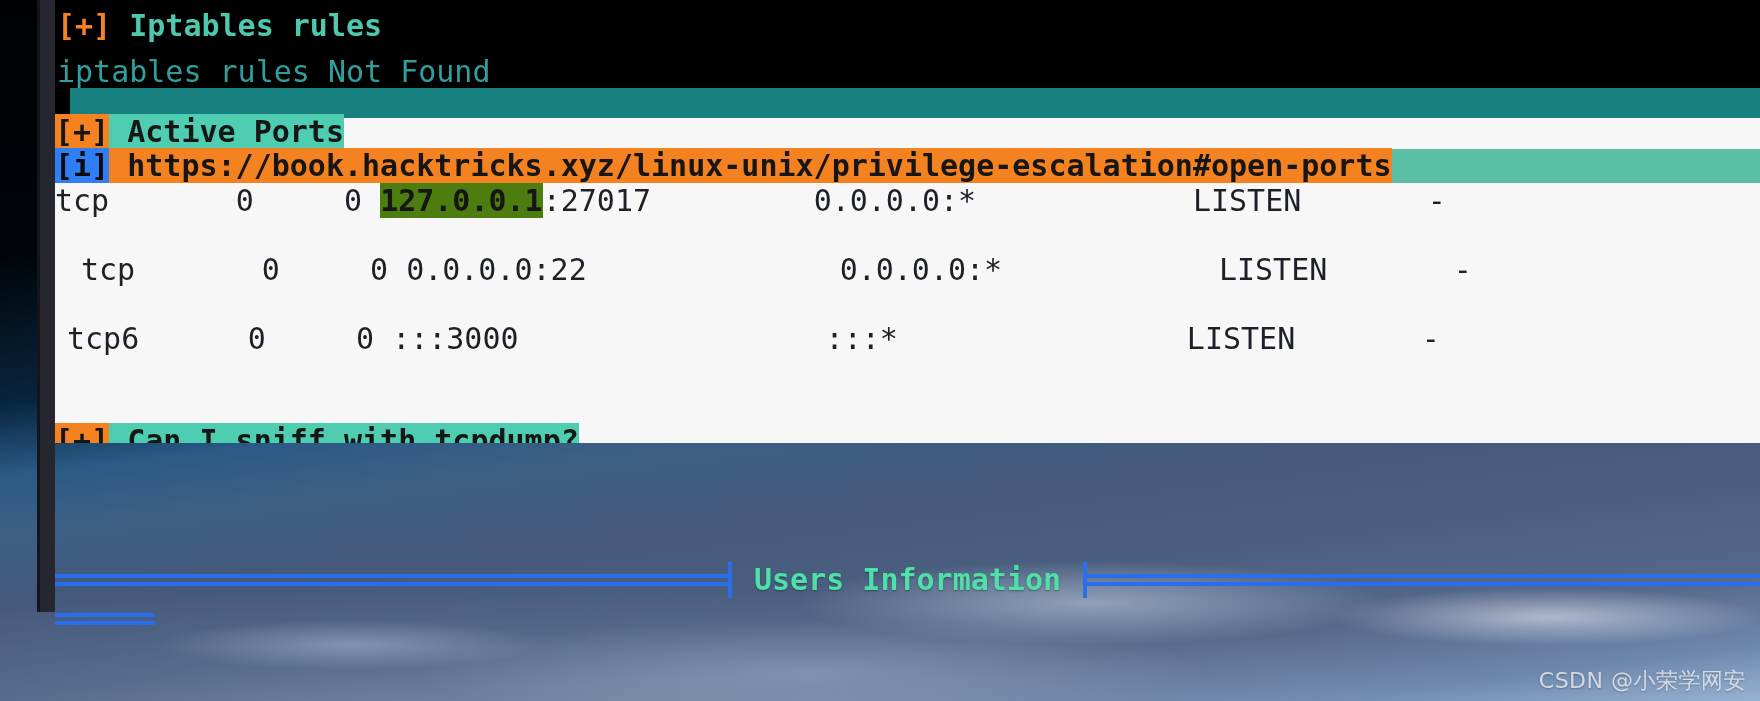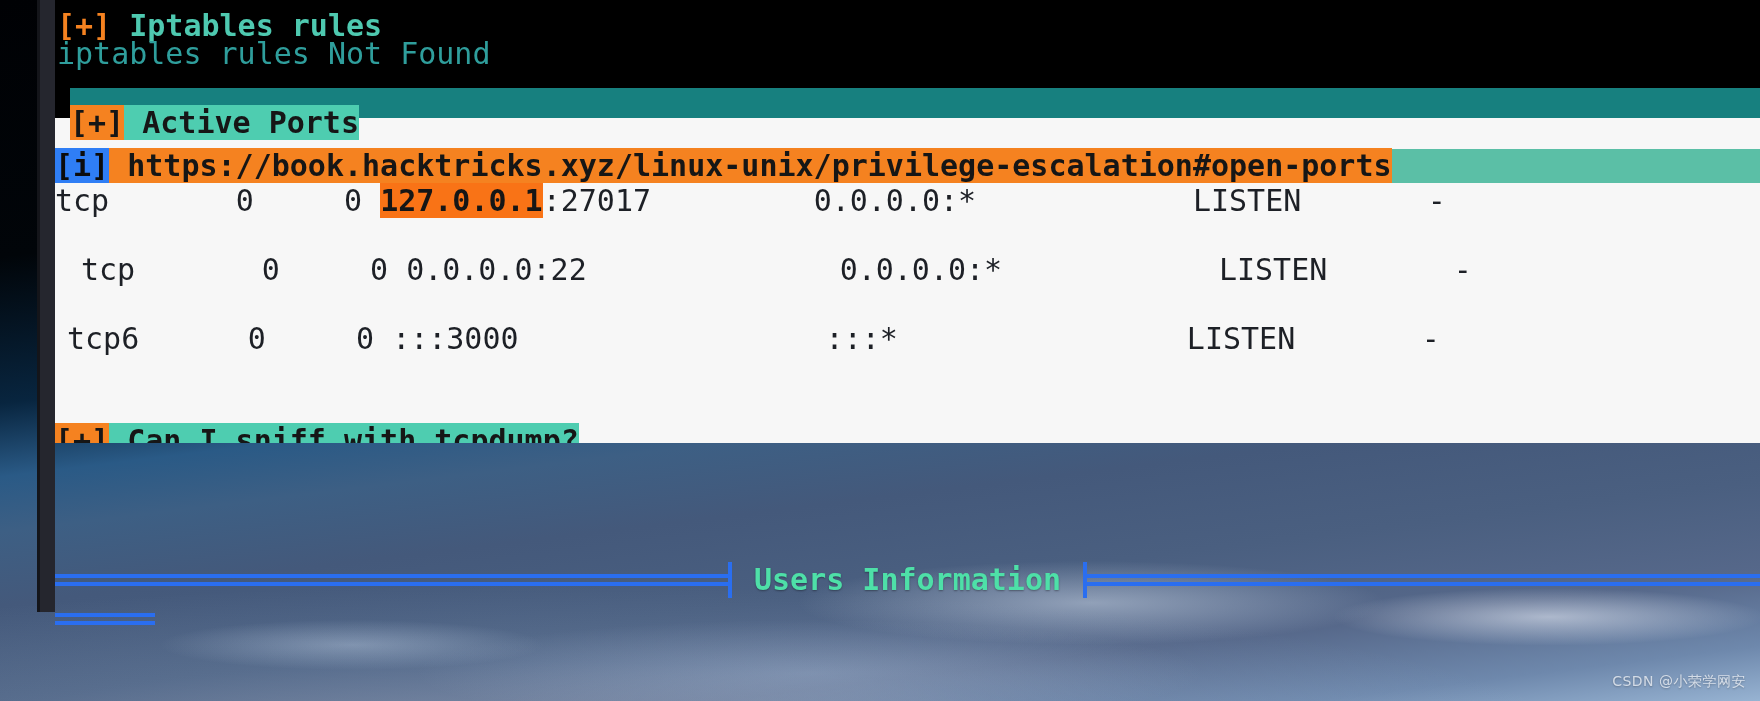--- a/index.html
+++ b/index.html
@@ -70,37 +70,37 @@
     position:absolute;
     white-space:pre;
     font-size:30px;
     line-height:34px;
     letter-spacing:0px;
     font-family:"DejaVu Sans Mono","Liberation Mono",monospace;
   }
 
   
   #l-iptables-hdr{left:2px;top:9px;}
-  #l-iptables-msg{left:2px;top:37px;}
+  #l-iptables-msg{left:2px;top:55px;}
   .tag-plus{color:#f58220;font-weight:bold;}
   .hdr-teal{color:#4ec9b0;font-weight:bold;}
   .body-teal{color:#2f9e9c;}
 
   
   #teal-band{
     position:absolute;left:15px;top:88px;width:1690px;height:30px;
     background:#17807f;
   }
 
   
-  #l-active{left:0px;top:106px;padding-left:15px;}
+  #l-active{left:0px;top:115px;}
   .bg-orange{background:#f58220;color:#161616;font-weight:bold;}
   .bg-mint{background:#4ecdb0;color:#161616;font-weight:bold;}
   .bg-blue{background:#2f7ef5;color:#0c0c0c;font-weight:bold;}
-  .bg-red{background:#f97316;color:#161616;font-weight:bold;}
+  .bg-red{background:#4d7c0f;color:#161616;font-weight:bold;}
 
   
   #url-band-mint{
     position:absolute;left:0px;top:149px;width:1705px;height:34px;
     background:#5bbfa6;
   }
   #l-url{left:0px;top:149px;}
 
   
   .row{color:#1d2026;font-size:30px;}
@@ -144,21 +144,21 @@
   
   #users-sep2{
     position:absolute;left:55px;top:612px;width:100px;height:14px;
   }
   #users-sep2 .sep-rule{width:100px;}
 
   
   #watermark{
     position:absolute;right:14px;bottom:8px;
     color:rgba(236,240,246,.80);
-    font-size:14px;line-height:24px;
+    font-size:22px;line-height:24px;
     font-family:"DejaVu Sans","Liberation Sans",sans-serif;
     letter-spacing:.5px;
     text-shadow:0 1px 2px rgba(0,0,0,.25);
     white-space:pre;
   }
 </style>
 </head>
 <body>
 
 <div id="wallpaper">

